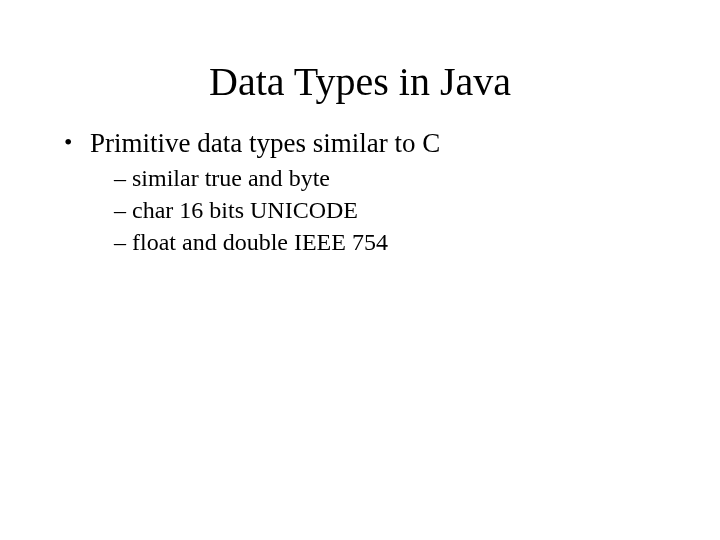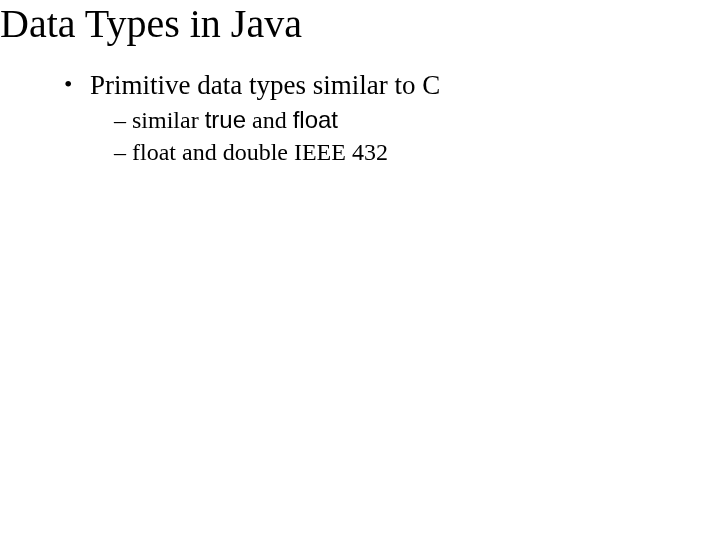--- a/index.html
+++ b/index.html
@@ -11,21 +11,23 @@
     font-family: "Times New Roman", Times, serif;
     color: #000000;
   }
   .slide {
     width: 720px;
     height: 540px;
     position: relative;
     box-sizing: border-box;
   }
   .title {
+    text-align: center;
     font-size: 40px;
+    padding-top: 58px;
     padding-bottom: 22px;
     font-weight: normal;
   }
   .body {
     padding-left: 64px;
     padding-right: 72px;
     font-size: 27px;
     line-height: 1.25;
   }
   ul.level1 {
@@ -57,32 +59,33 @@
     padding-left: 18px;
     margin-bottom: 2px;
   }
   ul.level2 > li::before {
     content: "–";
     position: absolute;
     left: 0;
     top: 0;
   }
   .mono {
-    font-family: Liberation Sans, sans-serif;
+    font-family: Liberation Serif, serif;
   }
 </style>
 </head>
 <body>
 
 <div class="slide">
   <div class="title">Data Types in Java</div>
   <div class="body">
     <ul class="level1">
       <li>
         <span>Primitive data types similar to C</span>
         <ul class="level2">
-          <li><span>similar </span><span class="mono">true</span><span> and </span><span class="mono">float</span></li>
-          <li><span>float and double IEEE 432</span></li>
+          <li><span>similar </span><span class="mono">true</span><span> and </span><span class="mono">byte</span></li>
+          <li><span>char 16 bits UNICODE</span></li>
+          <li><span>float and double IEEE 754</span></li>
         </ul>
       </li>
     </ul>
   </div>
 </div>
 
 </body></html>

